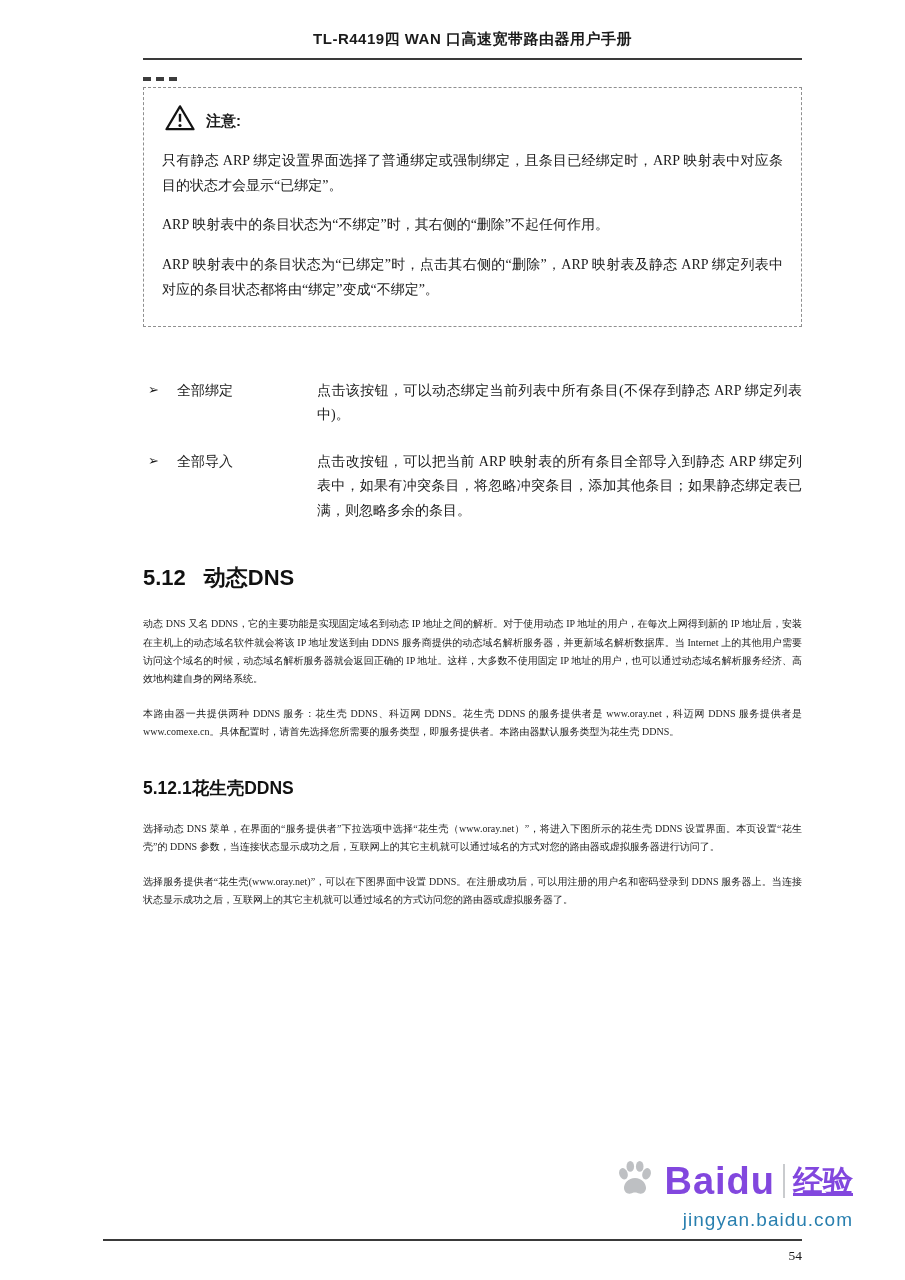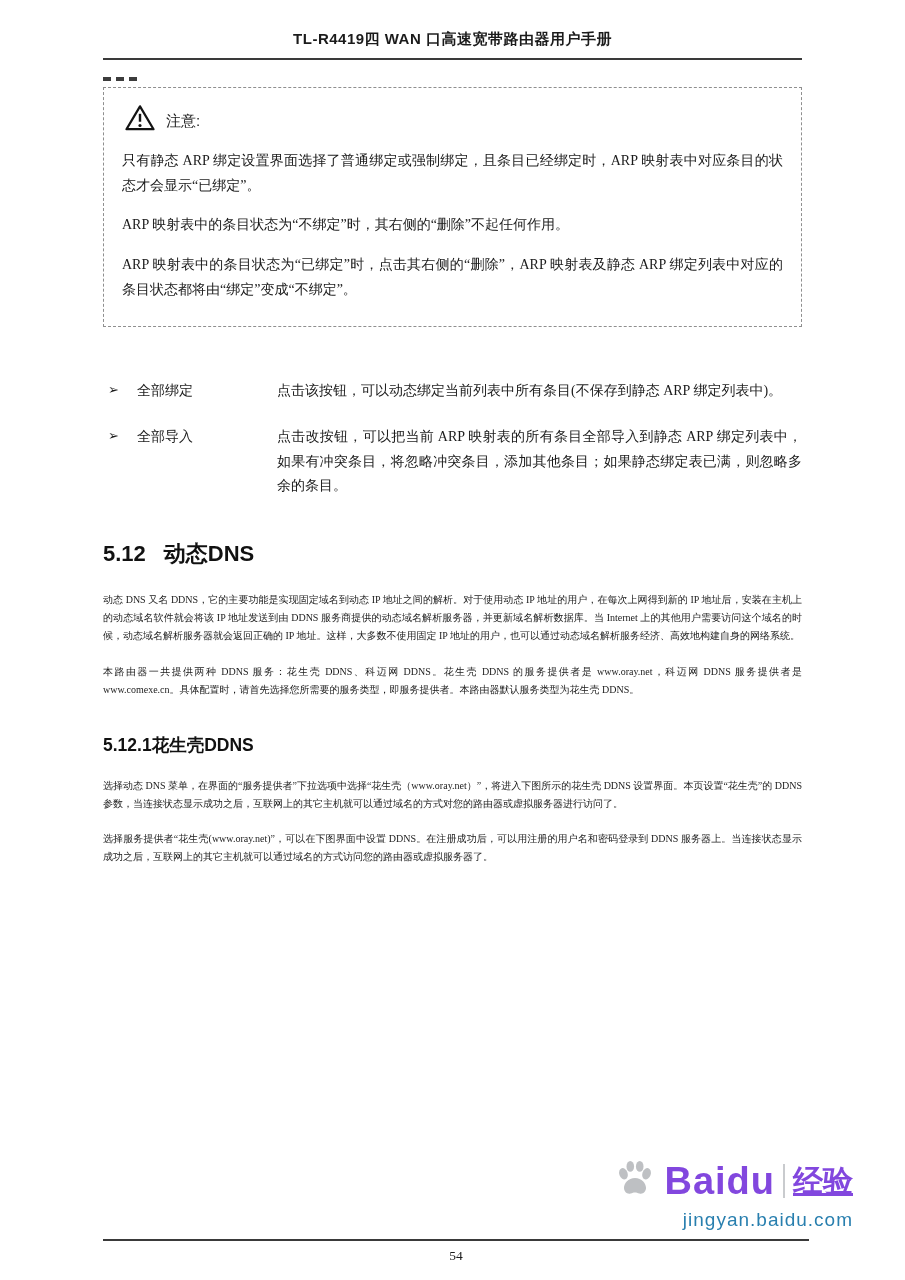--- a/index.html
+++ b/index.html
@@ -6,20 +6,21 @@
   html, body { background: #e9e9e9; }
   .page {
     width: 905px;
     height: 1280px;
     margin: 0 auto;
     background: #ffffff;
     position: relative;
     font-family: "Liberation Serif", "DejaVu Serif", serif;
     color: #1b1b1b;
     overflow: hidden;
+    padding-left: 40px;
   }
   .content { padding: 0 103px; }
 
   
   .doc-header { padding-top: 30px; text-align: center; }
   .doc-title {
     font-family: "Liberation Sans", "DejaVu Sans", sans-serif;
     font-weight: bold;
     font-size: 15px;
     letter-spacing: 0.5px;
@@ -33,21 +34,21 @@
 
   
   .note-box {
     border: 1px dashed #8f8f8f;
     padding: 10px 18px 24px 18px;
   }
   .note-head { display: flex; align-items: flex-end; gap: 10px; padding: 6px 0 2px 2px; }
   .warning-icon svg { display: block; }
   .note-label {
     font-family: "Liberation Sans", "DejaVu Sans", sans-serif;
-    font-weight: normal;
+    font-weight: bold;
     font-size: 15px;
     padding-bottom: 1px;
   }
   .note-para {
     font-size: 14px;
     line-height: 1.8;
     text-align: justify;
     margin-top: 14px;
   }
 
@@ -108,23 +109,23 @@
     font-size: 19px;
     color: #0369a1;
     letter-spacing: 1px;
     text-align: right;
   }
 
   
   .footer {
     position: absolute;
     left: 103px;
-    right: 96px;
+    right: 103px;
     bottom: 16px;
-    text-align: center;
+    text-align: right;
   }
   .footer-rule { border-top: 2px solid #3a3a3a; margin-bottom: 7px; }
   .page-num { font-size: 13.5px; }
 </style>
 </head>
 <body>
 
 <div class="page">
 
   <div class="content">

